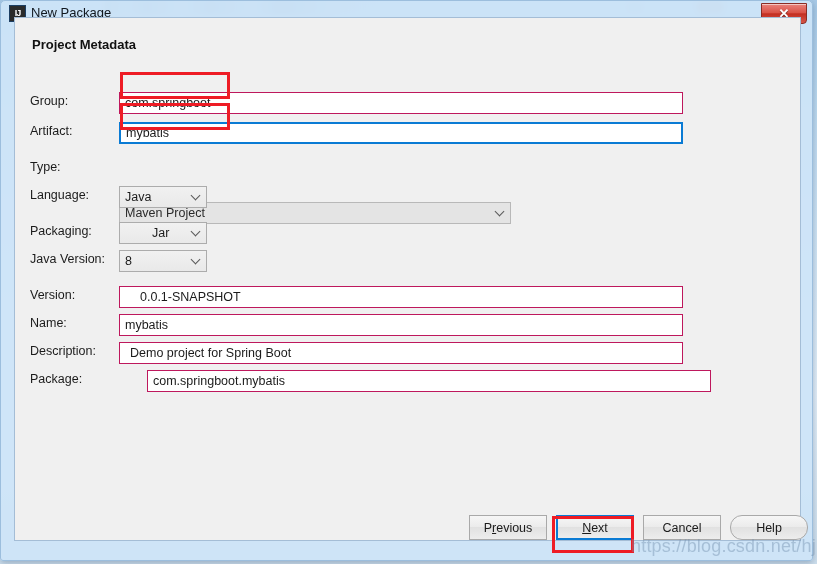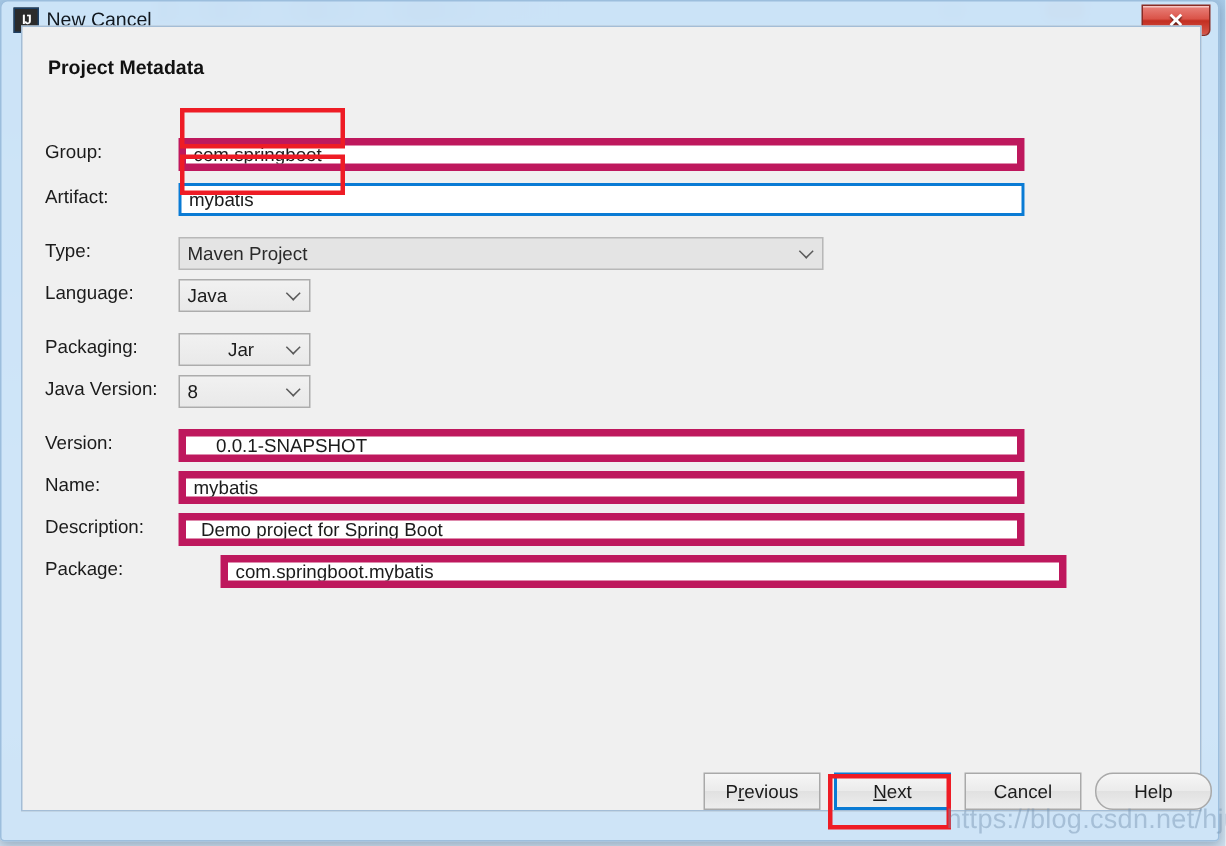--- a/index.html
+++ b/index.html
@@ -97,21 +97,21 @@
   .row { position: absolute; left: 0; height: 22px; }
   .lbl {
     position: absolute; left: 15px; top: 2px;
     font-size: 12.5px; color: #1b1b1b; white-space: nowrap;
   }
 
   .textfield {
     position: absolute;
     height: 22px;
     background: #ffffff;
-    border: 5px solid #be185d;
+    border: 1px solid #be185d;
     font-size: 12.5px; color: #1b1b1b;
     padding: 0 0 0 5px;
     display: flex; align-items: center;
     white-space: nowrap; overflow: hidden;
   }
   .textfield.focused { border: 2px solid #0a7bd4; }
 
   .combo {
     position: absolute; height: 22px;
     background: linear-gradient(180deg,#f1f1f1 0%, #e9e9e9 100%);
@@ -168,21 +168,21 @@
   <div class="blurdot"></div>
   <div class="blurdot2"></div>
 </div>
 
 <div id="dialog">
 
   <div id="titlebar">
     <div id="app-icon">
       <span class="ij">IJ</span>
     </div>
-    <div id="window-title">New Cancel</div>
+    <div id="window-title">New Package</div>
     <div id="close-button">
       <span class="x">✕</span>
     </div>
   </div>
 
   <div id="content">
 
     <div id="section-title">Project Metadata</div>
 
     <div class="row" style="top:74px;">
@@ -190,21 +190,21 @@
       <div class="textfield" style="left:104px; width:564px;">com.springboot</div>
     </div>
 
     <div class="row" style="top:104px;">
       <span class="lbl">Artifact:</span>
       <div class="textfield focused" style="left:104px; width:564px;">mybatis</div>
     </div>
 
     <div class="row" style="top:140px;">
       <span class="lbl">Type:</span>
-      <div class="combo disabled" style="left:104px; width:430px;">
+      <div class="combo disabled" style="left:104px; width:392px;margin-top:44px;">
         <span>Maven Project</span>
         <span class="chev"></span>
       </div>
     </div>
 
     <div class="row" style="top:168px;">
       <span class="lbl">Language:</span>
       <div class="combo" style="left:104px; width:88px;">
         <span>Java</span>
         <span class="chev"></span>

